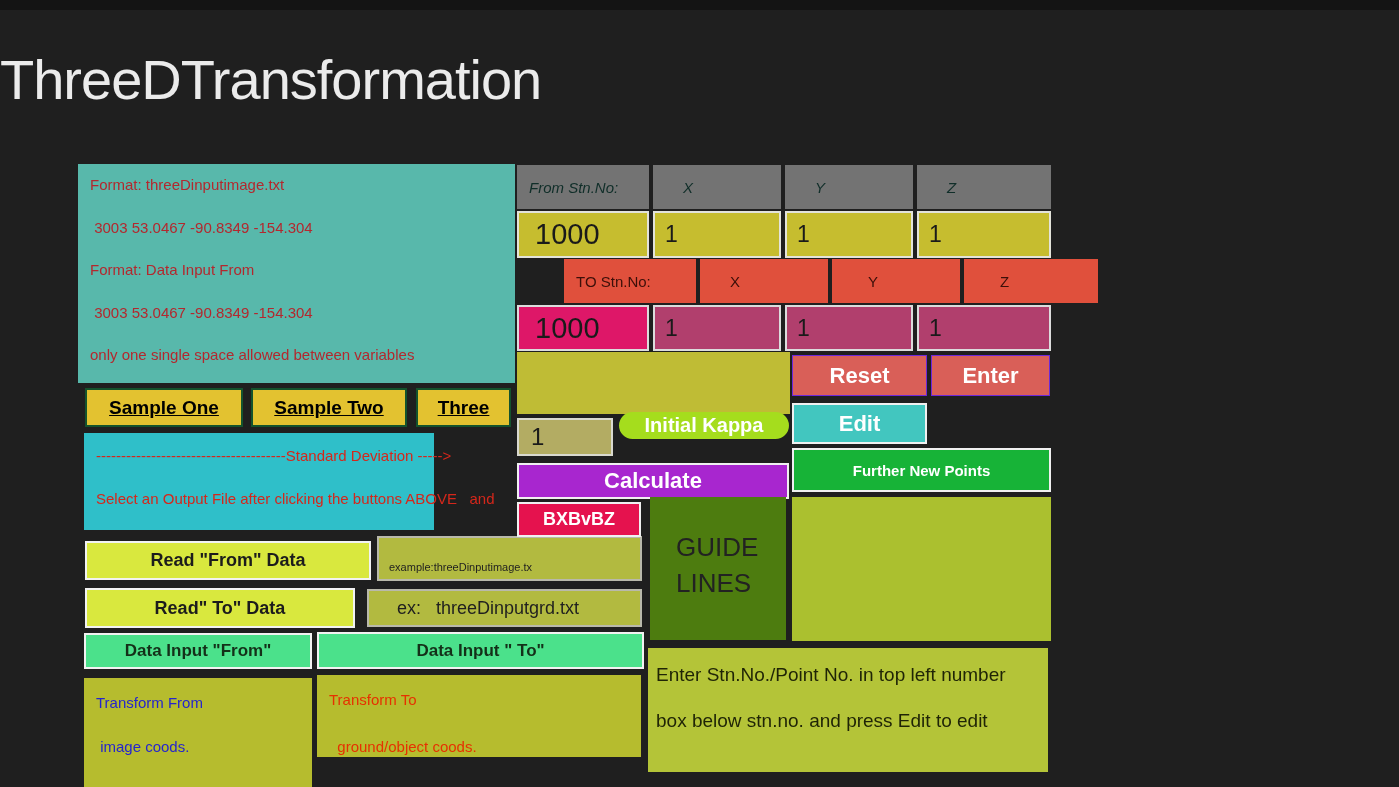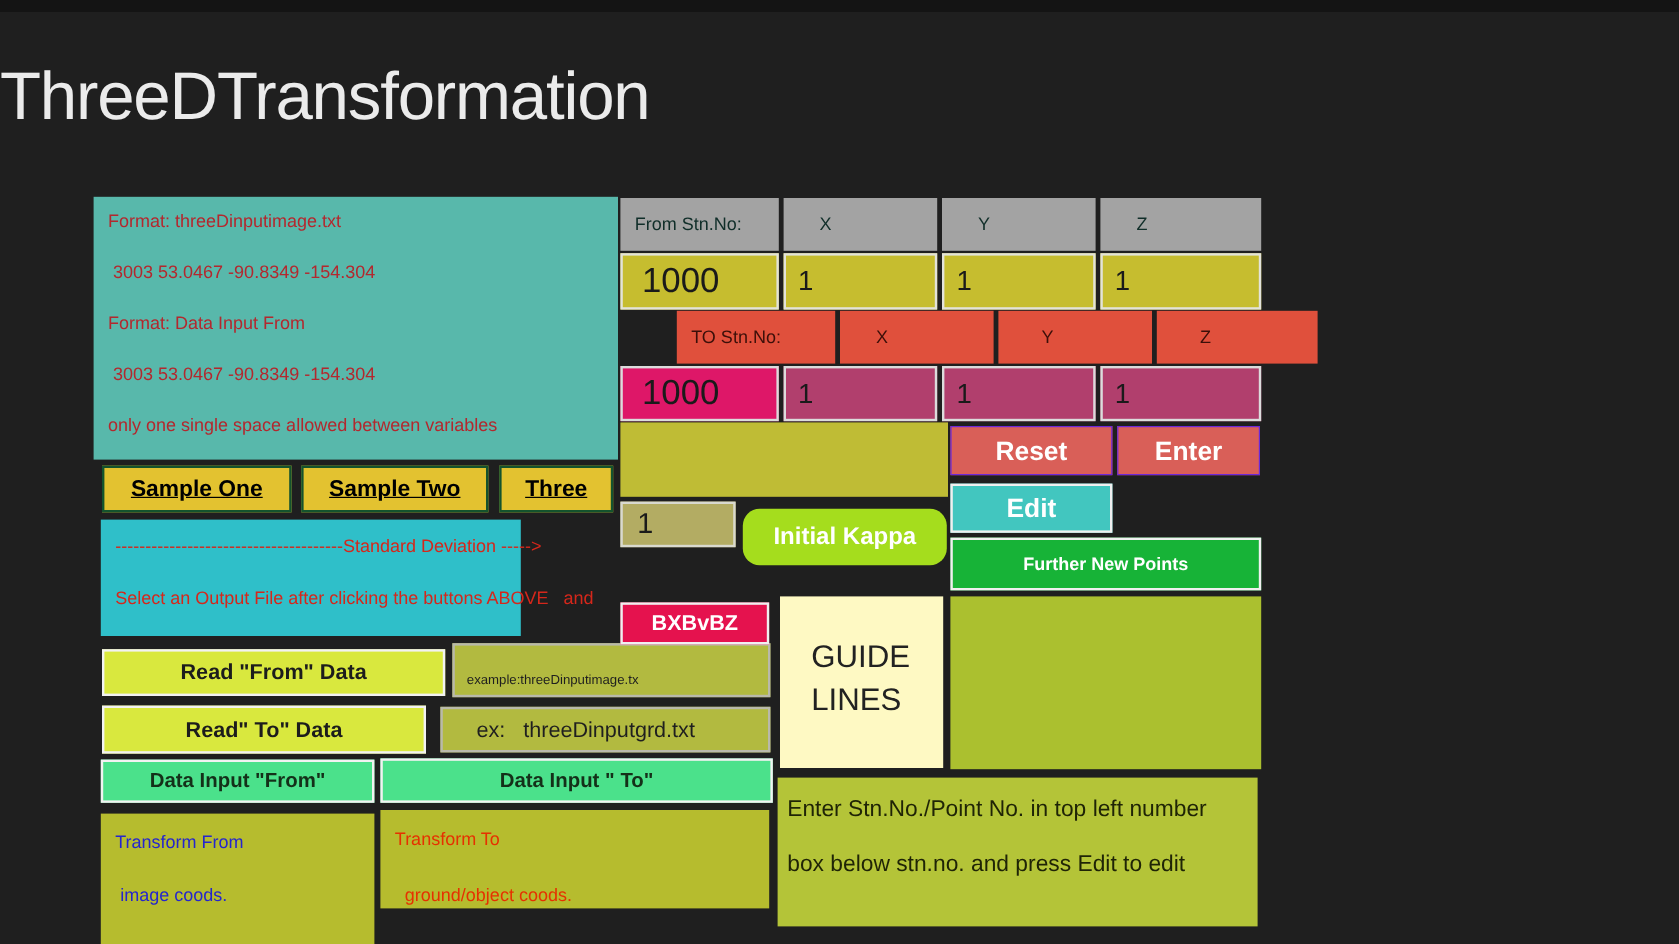--- a/index.html
+++ b/index.html
@@ -20,21 +20,21 @@
     display:flex;align-items:center;justify-content:center;}
   .example-box{background:#b2ba40;border:2px solid #b9b9ab;color:#1f1f1f;font-size:11px;
     padding:19px 0 0 10px;line-height:20px;overflow:hidden;}
   .mint-btn{background:#4be18b;border:2px solid #f2f2f2;color:#143019;font-weight:bold;font-size:17px;
     display:flex;align-items:center;justify-content:center;}
   .olive-note{background:#b6bc2e;font-size:15px;padding:16px 0 0 12px;}
   .blue-text{color:#2525cd;}
   .orange-text{color:#e63100;}
 
   
-  .teal-hcell{background:#a3a3a3;color:#102e29;font-size:15px;display:flex;align-items:center;}
+  .teal-hcell{background:#737373;color:#102e29;font-size:15px;display:flex;align-items:center;font-style:italic;}
   .red-hcell{background:#e0503c;color:#3c0f09;font-size:15px;display:flex;align-items:center;margin-left:47px;}
   .olive-vcell{background:#c6bd2f;border:2px solid #e3e3da;color:#1a1a1a;display:flex;align-items:center;}
   .pink-vcell{background:#b13f6d;border:2px solid #dcdcdc;color:#1a1a1a;display:flex;align-items:center;}
   .pink-bright{background:#de1768;}
   .big-num{font-size:29px;padding-left:16px;}
   .small-num{font-size:23px;padding-left:10px;}
 
   .red-btn{background:#d95f58;border:1px solid #6d28d9;color:#fff;font-weight:bold;font-size:22px;
     display:flex;align-items:center;justify-content:center;}
   .tealc-btn{background:#42c6bf;border:2px solid #f0f0f0;color:#fff;font-weight:bold;font-size:22px;
@@ -43,21 +43,21 @@
     display:flex;align-items:center;justify-content:center;}
   .kappa-btn{background:#a5dd1d;color:#fff;font-weight:bold;font-size:20px;
     display:flex;align-items:center;justify-content:center;}
   .purple-btn{background:#a826cf;border:2px solid #f0f0f0;color:#fff;font-weight:bold;font-size:22px;
     display:flex;align-items:center;justify-content:center;}
   .crimson-btn{background:#e5124e;border:2px solid #f0f0f0;color:#fff;font-weight:bold;font-size:18px;
     display:flex;align-items:center;justify-content:center;}
   .khaki-box{background:#b3ac63;border:2px solid #d9d9cf;color:#1a1a1a;font-size:24px;
     display:flex;align-items:center;padding-left:12px;}
   .olive-blank{background:#bfbc35;}
-  .guide-box{background:#fef9c3;color:#222;font-size:26px;line-height:36px;padding:32px 0 0 26px;}
+  .guide-box{background:#4d7c0f;color:#222;font-size:26px;line-height:36px;padding:32px 0 0 26px;}
   .bottom-note{background:#b4c438;color:#1f2406;font-size:19px;padding:16px 0 0 8px;}
 </style>
 </head>
 <body>
 
 <div id="screen">
   <div class="abs" id="topstrip"></div>
   <div class="abs" id="title">ThreeDTransformation</div>
 
   <div class="abs info-box" style="left:78px;top:164px;width:437px;height:219px;">
@@ -117,24 +117,25 @@
   <div class="abs pink-vcell small-num" style="left:653px;top:305px;width:128px;height:46px;">1</div>
   <div class="abs pink-vcell small-num" style="left:785px;top:305px;width:128px;height:46px;">1</div>
   <div class="abs pink-vcell small-num" style="left:917px;top:305px;width:134px;height:46px;">1</div>
 
   <div class="abs olive-blank" style="left:517px;top:352px;width:273px;height:62px;"></div>
 
   <div class="abs red-btn" style="left:792px;top:355px;width:135px;height:41px;">Reset</div>
   <div class="abs red-btn" style="left:931px;top:355px;width:119px;height:41px;">Enter</div>
 
   <div class="abs khaki-box" style="left:517px;top:418px;width:96px;height:38px;">1</div>
-  <div class="abs kappa-btn" style="left:619px;top:424px;width:170px;height:47px;border-radius:14px;">Initial Kappa</div>
+  <div class="abs kappa-btn" style="left:619px;top:412px;width:170px;height:27px;border-radius:14px;">Initial Kappa</div>
 
   <div class="abs tealc-btn" style="left:792px;top:403px;width:135px;height:41px;">Edit</div>
 
+  <div class="abs purple-btn" style="left:517px;top:463px;width:272px;height:36px;">Calculate</div>
   <div class="abs green-btn" style="left:792px;top:448px;width:259px;height:44px;">Further New Points</div>
 
   <div class="abs crimson-btn" style="left:517px;top:502px;width:124px;height:35px;">BXBvBZ</div>
 
   <div class="abs guide-box" style="left:650px;top:497px;width:136px;height:143px;">
     <div>GUIDE</div>
     <div>LINES</div>
   </div>
 
   <div class="abs" style="left:792px;top:497px;width:259px;height:144px;background:#abc02f;"></div>

